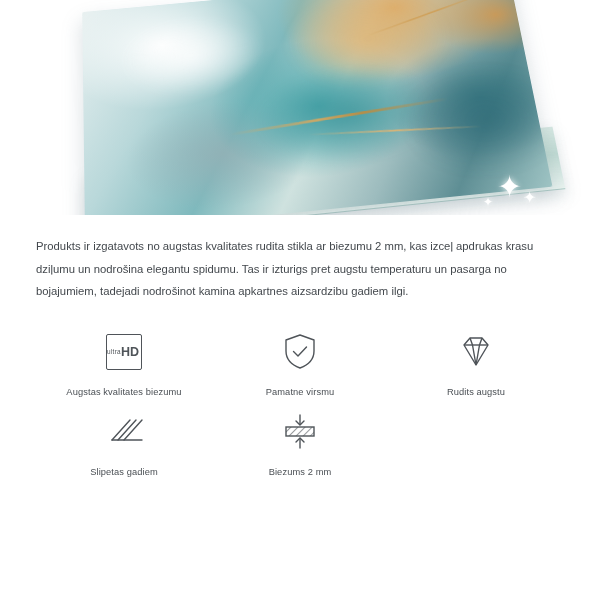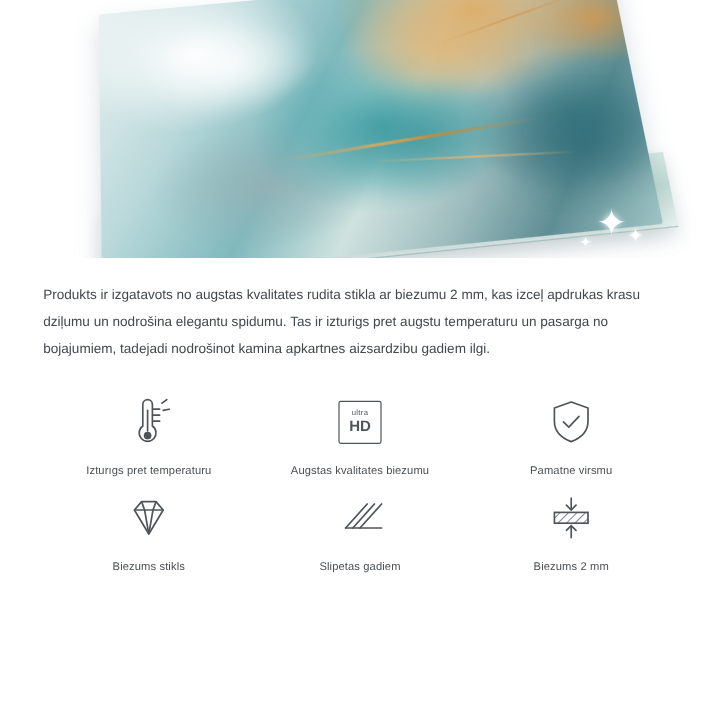--- a/index.html
+++ b/index.html
@@ -167,23 +167,22 @@
     text-align: center;
     letter-spacing: 0.1px;
   }
   svg { display: block; }
   .ultrahd {
     width: 34px;
     height: 34px;
     border: 1.4px solid #4f5459;
     border-radius: 2px;
     display: flex;
-    flex-direction: column;
+    flex-direction: row;
     align-items: center;
-    justify-content: center;
     line-height: 1;
   }
   .ultrahd .u-top {
     font-size: 6.4px;
     letter-spacing: 0.3px;
     color: #4f5459;
   }
   .ultrahd .u-bot {
     font-size: 12.5px;
     font-weight: 700;
@@ -212,37 +211,20 @@
     <span class="sparkle sp3">✦</span>
   </div>
 
   <div class="content">
 
 
     <p class="body-text">Produkts ir izgatavots no augstas kvalitates rudita stikla ar biezumu 2 mm, kas izceļ apdrukas krasu dziļumu un nodrošina elegantu spidumu. Tas ir izturigs pret augstu temperaturu un pasarga no bojajumiem, tadejadi nodrošinot kamina apkartnes aizsardzibu gadiem ilgi.</p>
 
     <div class="features">
 
-      <div class="feature">
-        <div class="icon-box">
-          <svg width="40" height="44" viewBox="0 0 40 44">
-            <g fill="none" stroke="#4f5459" stroke-width="1.4" stroke-linecap="round">
-              <path d="M15 7 a4 4 0 0 1 8 0 v18 a7 7 0 1 1 -8 0 z"></path>
-              <line x1="19" y1="12" x2="19" y2="29"></line>
-              <circle cx="19" cy="33" r="3.2" fill="#4f5459" stroke="none"></circle>
-              <line x1="24" y1="11" x2="29" y2="11"></line>
-              <line x1="24" y1="16" x2="29" y2="16"></line>
-              <line x1="24" y1="21" x2="29" y2="21"></line>
-              <path d="M31 6 l4 -3"></path>
-              <path d="M32 12 l5 -1"></path>
-            </g>
-          </svg>
-        </div>
-        <div class="caption">Izturıgs pret temperaturu</div>
-      </div>
 
       <div class="feature">
         <div class="icon-box">
           <div class="ultrahd">
             <span class="u-top">ultra</span>
             <span class="u-bot">HD</span>
           </div>
         </div>
         <div class="caption">Augstas kvalitates biezumu</div>
       </div>
@@ -263,21 +245,21 @@
         <div class="icon-box">
           <svg width="44" height="40" viewBox="0 0 44 40">
             <g fill="none" stroke="#4f5459" stroke-width="1.4" stroke-linejoin="round">
               <path d="M10 13 L16 6 h12 l6 7 L22 33 z"></path>
               <path d="M10 13 h24"></path>
               <path d="M16 6 L18.5 13 L22 33"></path>
               <path d="M28 6 L25.5 13 L22 33"></path>
             </g>
           </svg>
         </div>
-        <div class="caption">Biezums stikls</div>
+        <div class="caption">Rudits augstu</div>
       </div>
 
       <div class="feature">
         <div class="icon-box">
           <svg width="44" height="40" viewBox="0 0 44 40">
             <g fill="none" stroke="#4f5459" stroke-width="1.4" stroke-linecap="round">
               <path d="M10 28 L28 8"></path>
               <path d="M16 28 L34 8"></path>
               <path d="M22 28 L40 8"></path>
               <path d="M10 28 L40 28" stroke-width="1.4"></path>

